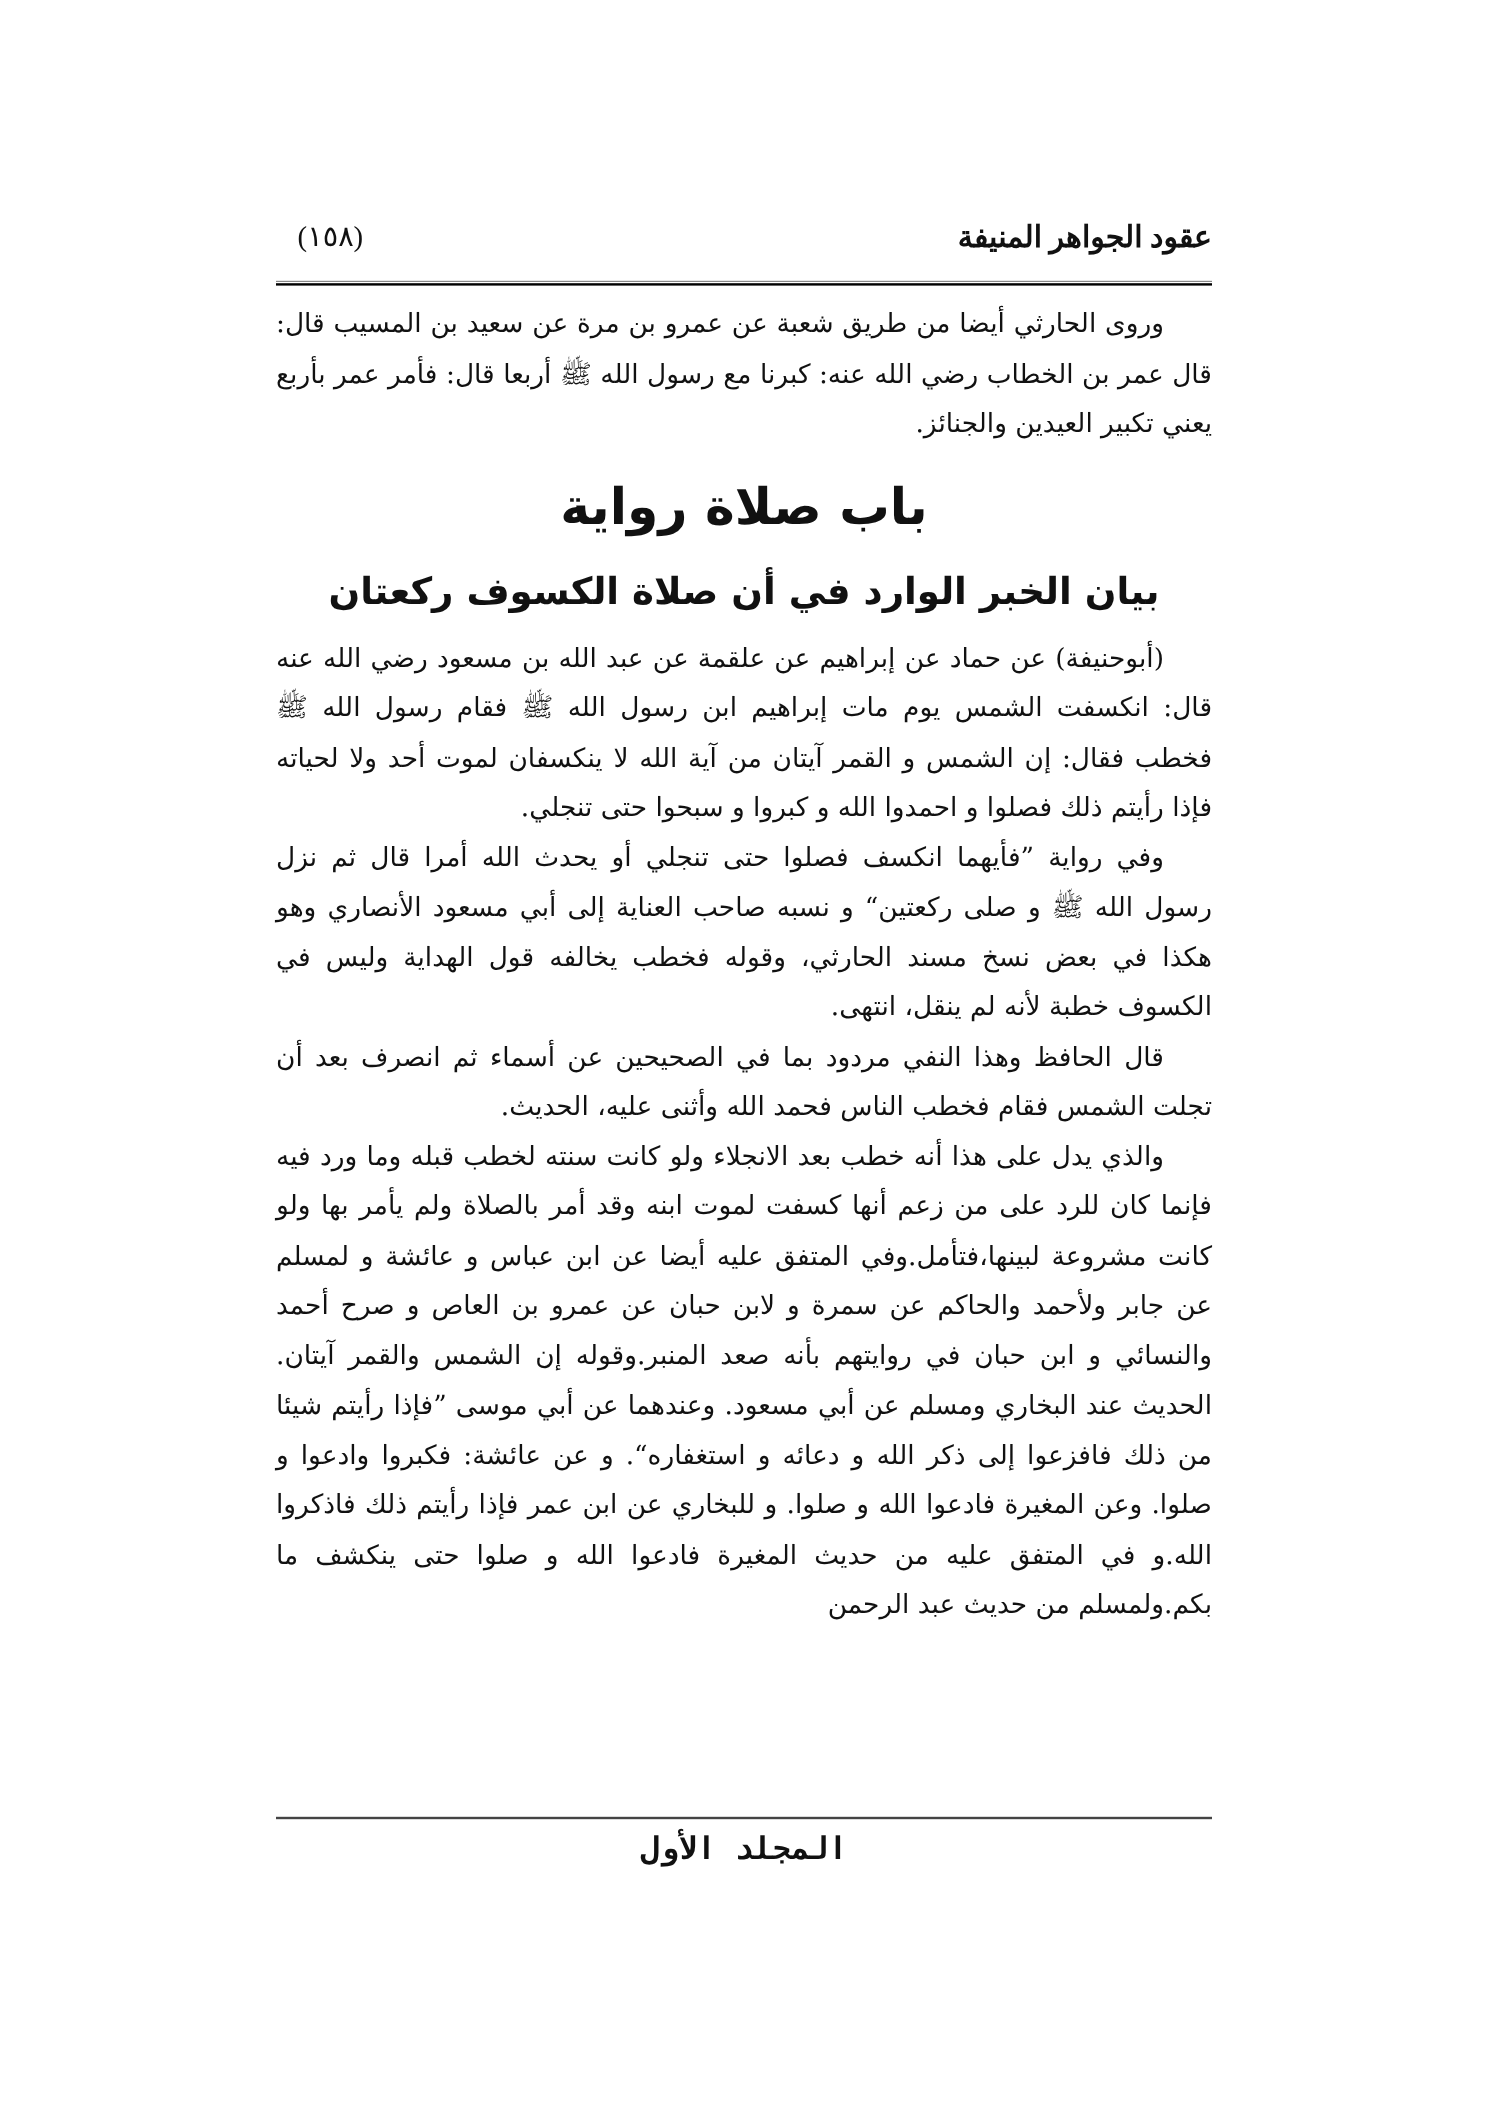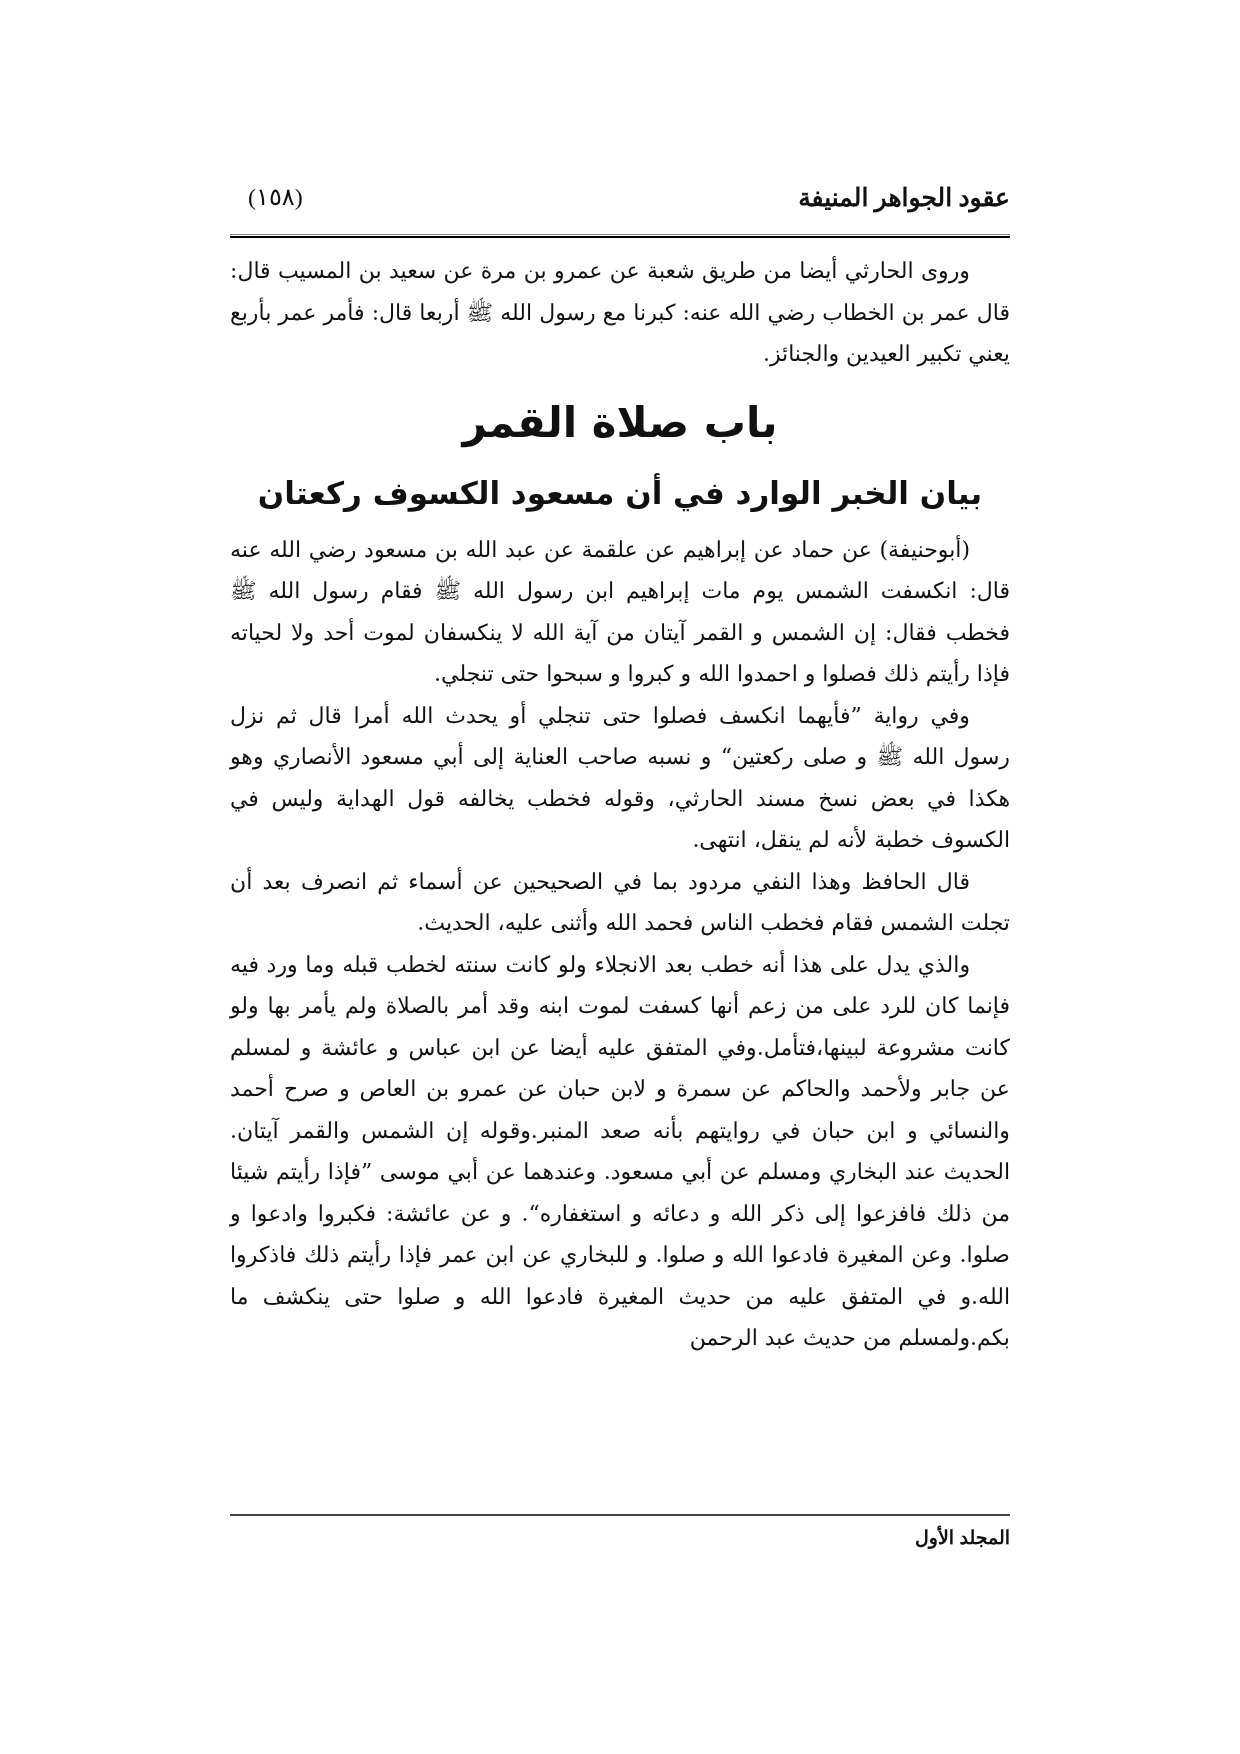--- a/index.html
+++ b/index.html
@@ -16,37 +16,37 @@
   .body-text { position: absolute; top: 250px; left: 0; width: 780px; direction: rtl;
     text-align: justify; font-size: 22px; line-height: 41.5px; }
   .body-text p { margin: 0; }
   .body-text p.indent { text-indent: 40px; }
   .title-main { text-align: center; font-family: "DejaVu Sans", sans-serif; font-weight: bold;
     font-size: 42px; line-height: 80px; margin: 8px 0 0 0; direction: rtl; }
   .title-sub { text-align: center; font-family: "DejaVu Sans", sans-serif; font-weight: bold;
     font-size: 31px; line-height: 60px; margin: 0 0 6px 0; direction: rtl; }
   .footer-rule { position: absolute; top: 1514px; left: 0; width: 780px; height: 0;
     border-top: 2px solid #444; }
-  .footer-label { position: absolute; top: 1526px; left: 0; width: 780px; 
-    font-family: Liberation Sans, sans-serif; font-weight: bold; font-size: 19px; direction: rtl; }
+  .footer-label { position: absolute; top: 1526px; left: 0; width: 780px; text-align: center;
+    font-family: Liberation Mono, monospace; font-weight: bold; font-size: 26px; direction: rtl; }
 </style>
 </head>
 <body>
 
 <div class="page">
   <div class="header">
     <span class="header-title">عقود الجواهر المنيفة</span>
     <span class="header-page">(١٥٨)</span>
   </div>
   <div class="rule-double"></div>
 
   <div class="body-text">
     <p class="indent">وروى الحارثي أيضا من طريق شعبة عن عمرو بن مرة عن سعيد بن المسيب قال: قال عمر بن الخطاب رضي الله عنه: كبرنا مع رسول الله ﷺ أربعا قال: فأمر عمر بأربع يعني تكبير العيدين والجنائز.</p>
-    <div class="title-main">باب صلاة القمر</div>
-    <div class="title-sub">بيان الخبر الوارد في أن مسعود الكسوف ركعتان</div>
+    <div class="title-main">باب صلاة رواية</div>
+    <div class="title-sub">بيان الخبر الوارد في أن صلاة الكسوف ركعتان</div>
     <p class="indent">(أبوحنيفة) عن حماد عن إبراهيم عن علقمة عن عبد الله بن مسعود رضي الله عنه قال: انكسفت الشمس يوم مات إبراهيم ابن رسول الله ﷺ فقام رسول الله ﷺ فخطب فقال: إن الشمس و القمر آيتان من آية الله لا ينكسفان لموت أحد ولا لحياته فإذا رأيتم ذلك فصلوا و احمدوا الله و كبروا و سبحوا حتى تنجلي.</p>
     <p class="indent">وفي رواية ”فأيهما انكسف فصلوا حتى تنجلي أو يحدث الله أمرا قال ثم نزل رسول الله ﷺ و صلى ركعتين“ و نسبه صاحب العناية إلى أبي مسعود الأنصاري وهو هكذا في بعض نسخ مسند الحارثي، وقوله فخطب يخالفه قول الهداية وليس في الكسوف خطبة لأنه لم ينقل، انتهى.</p>
     <p class="indent">قال الحافظ وهذا النفي مردود بما في الصحيحين عن أسماء ثم انصرف بعد أن تجلت الشمس فقام فخطب الناس فحمد الله وأثنى عليه، الحديث.</p>
     <p class="indent">والذي يدل على هذا أنه خطب بعد الانجلاء ولو كانت سنته لخطب قبله وما ورد فيه فإنما كان للرد على من زعم أنها كسفت لموت ابنه وقد أمر بالصلاة ولم يأمر بها ولو كانت مشروعة لبينها،فتأمل.وفي المتفق عليه أيضا عن ابن عباس و عائشة و لمسلم عن جابر ولأحمد والحاكم عن سمرة و لابن حبان عن عمرو بن العاص و صرح أحمد والنسائي و ابن حبان في روايتهم بأنه صعد المنبر.وقوله إن الشمس والقمر آيتان. الحديث عند البخاري ومسلم عن أبي مسعود. وعندهما عن أبي موسى ”فإذا رأيتم شيئا من ذلك فافزعوا إلى ذكر الله و دعائه و استغفاره“. و عن عائشة: فكبروا وادعوا و صلوا. وعن المغيرة فادعوا الله و صلوا. و للبخاري عن ابن عمر فإذا رأيتم ذلك فاذكروا الله.و في المتفق عليه من حديث المغيرة فادعوا الله و صلوا حتى ينكشف ما بكم.ولمسلم من حديث عبد الرحمن</p>
   </div>
 
   <div class="footer-rule"></div>
   <div class="footer-label">المجلد الأول</div>
 </div>
 

